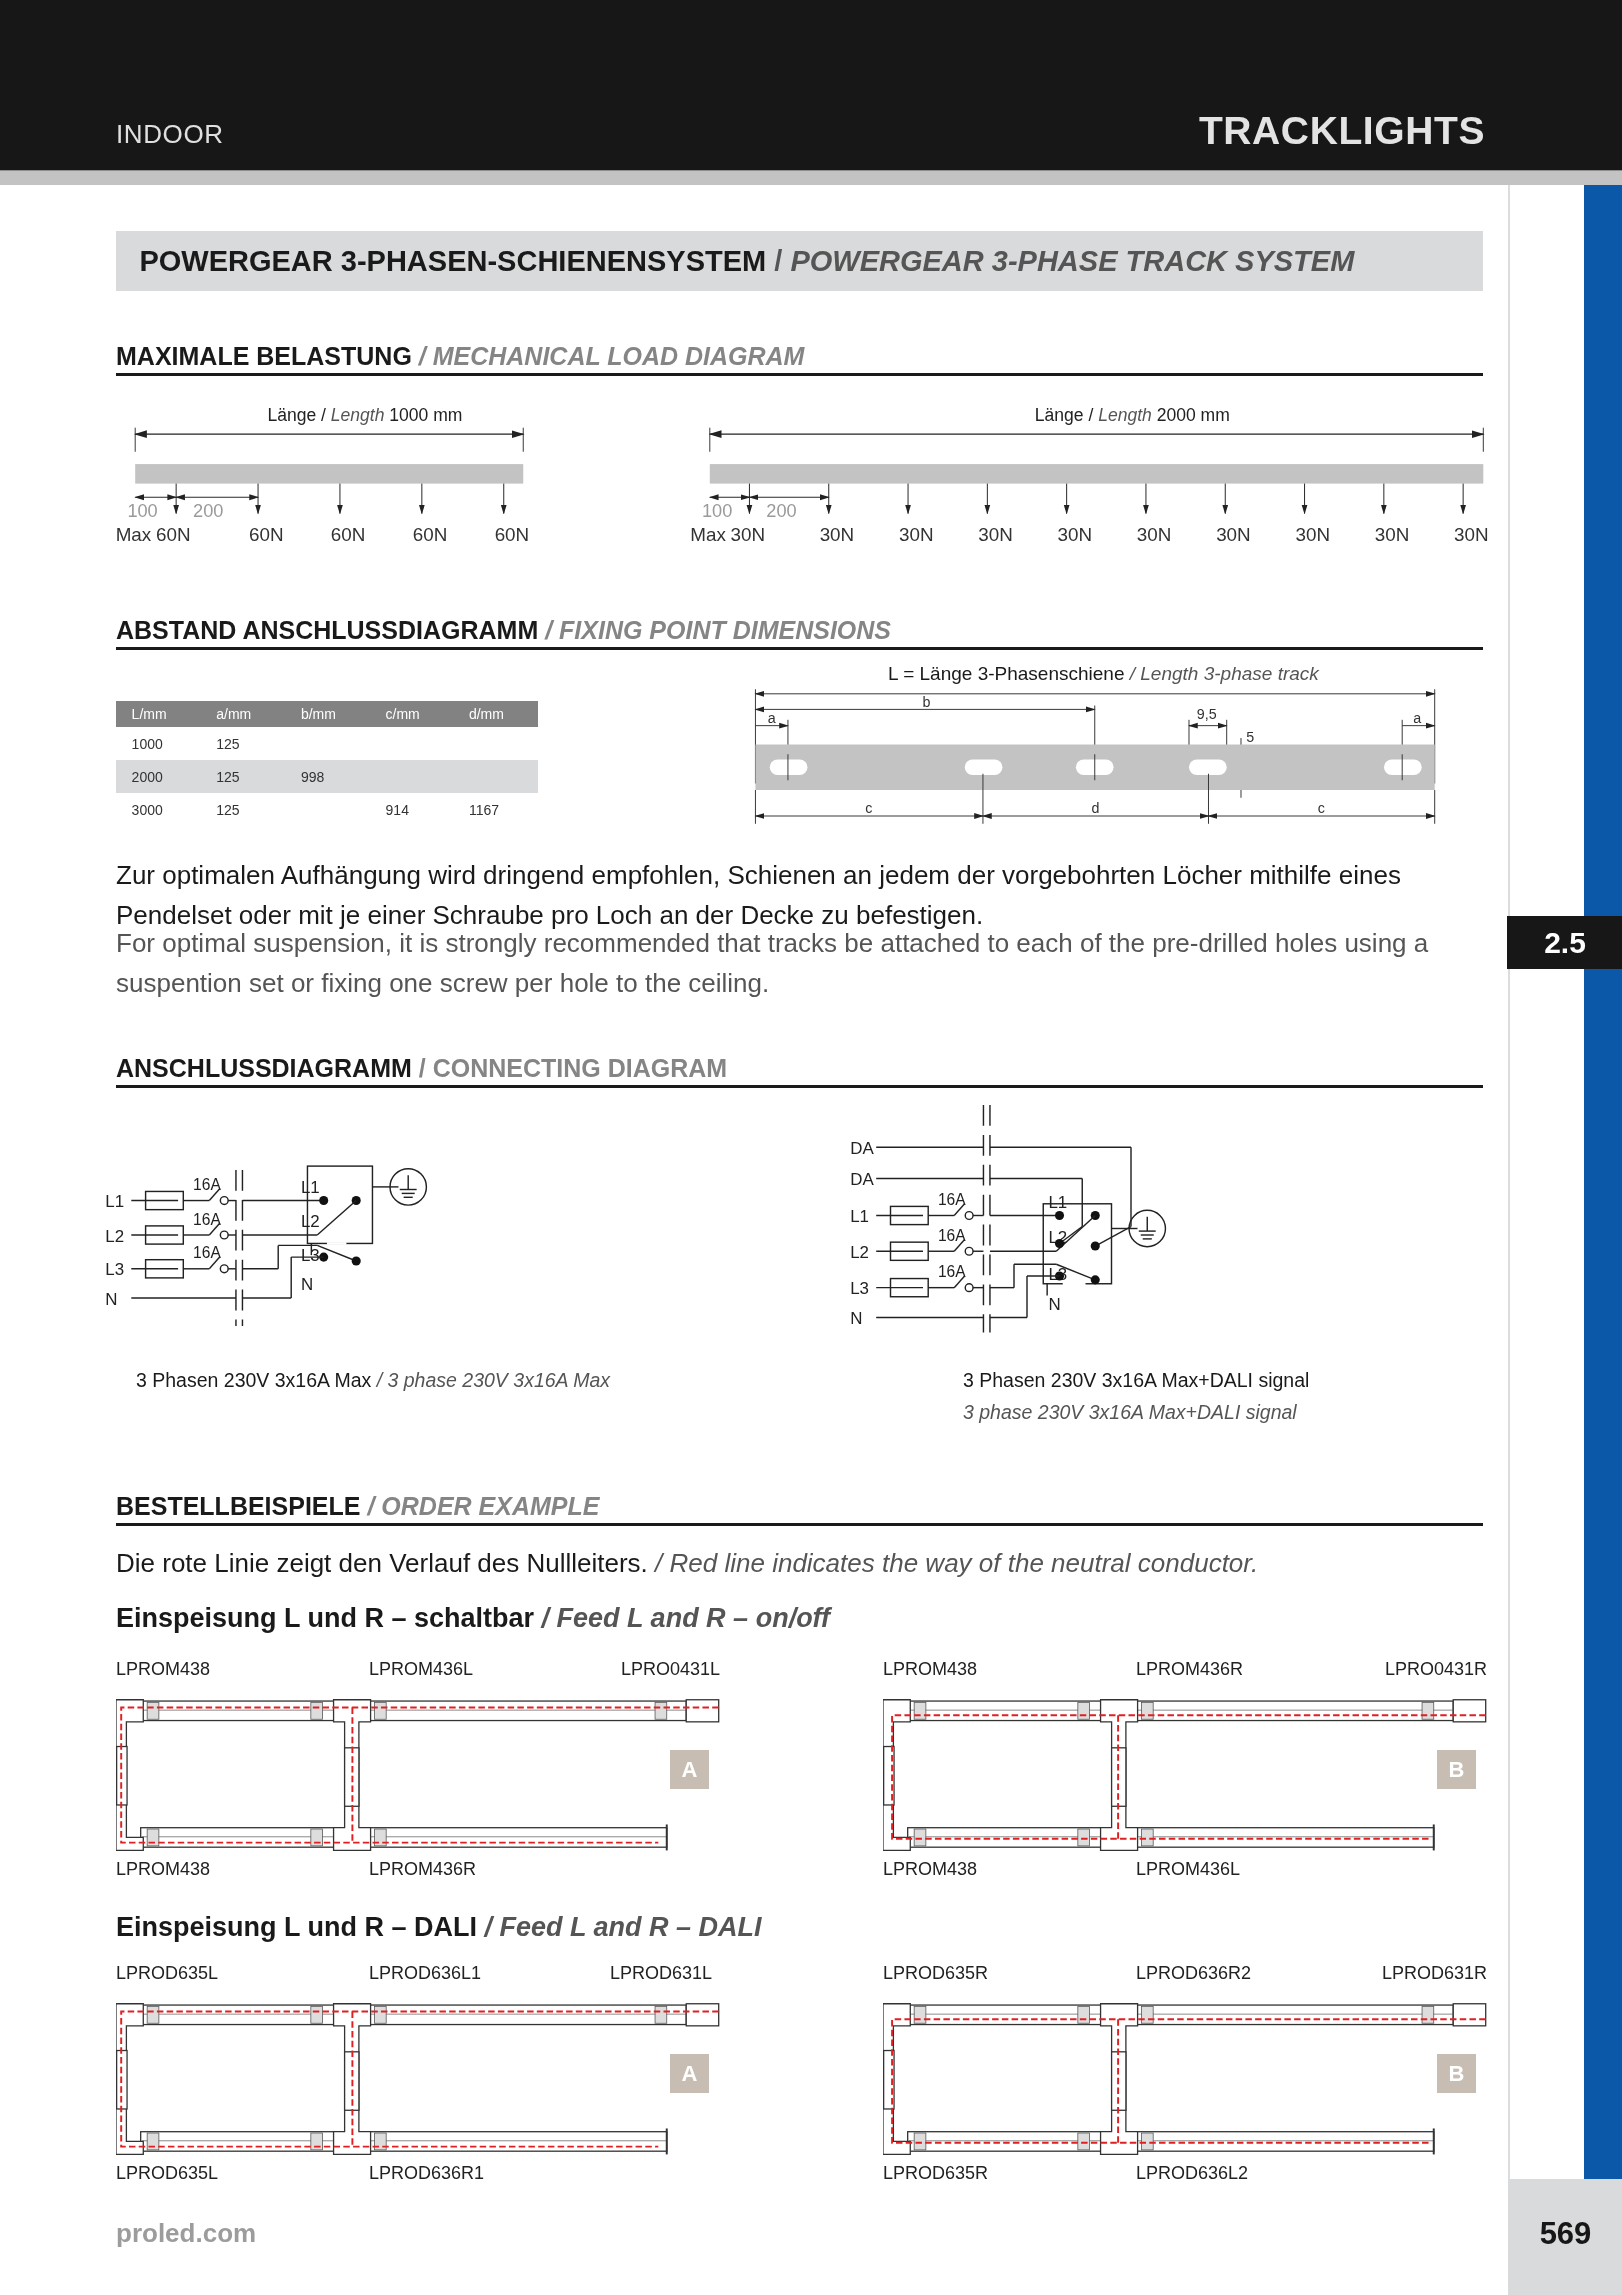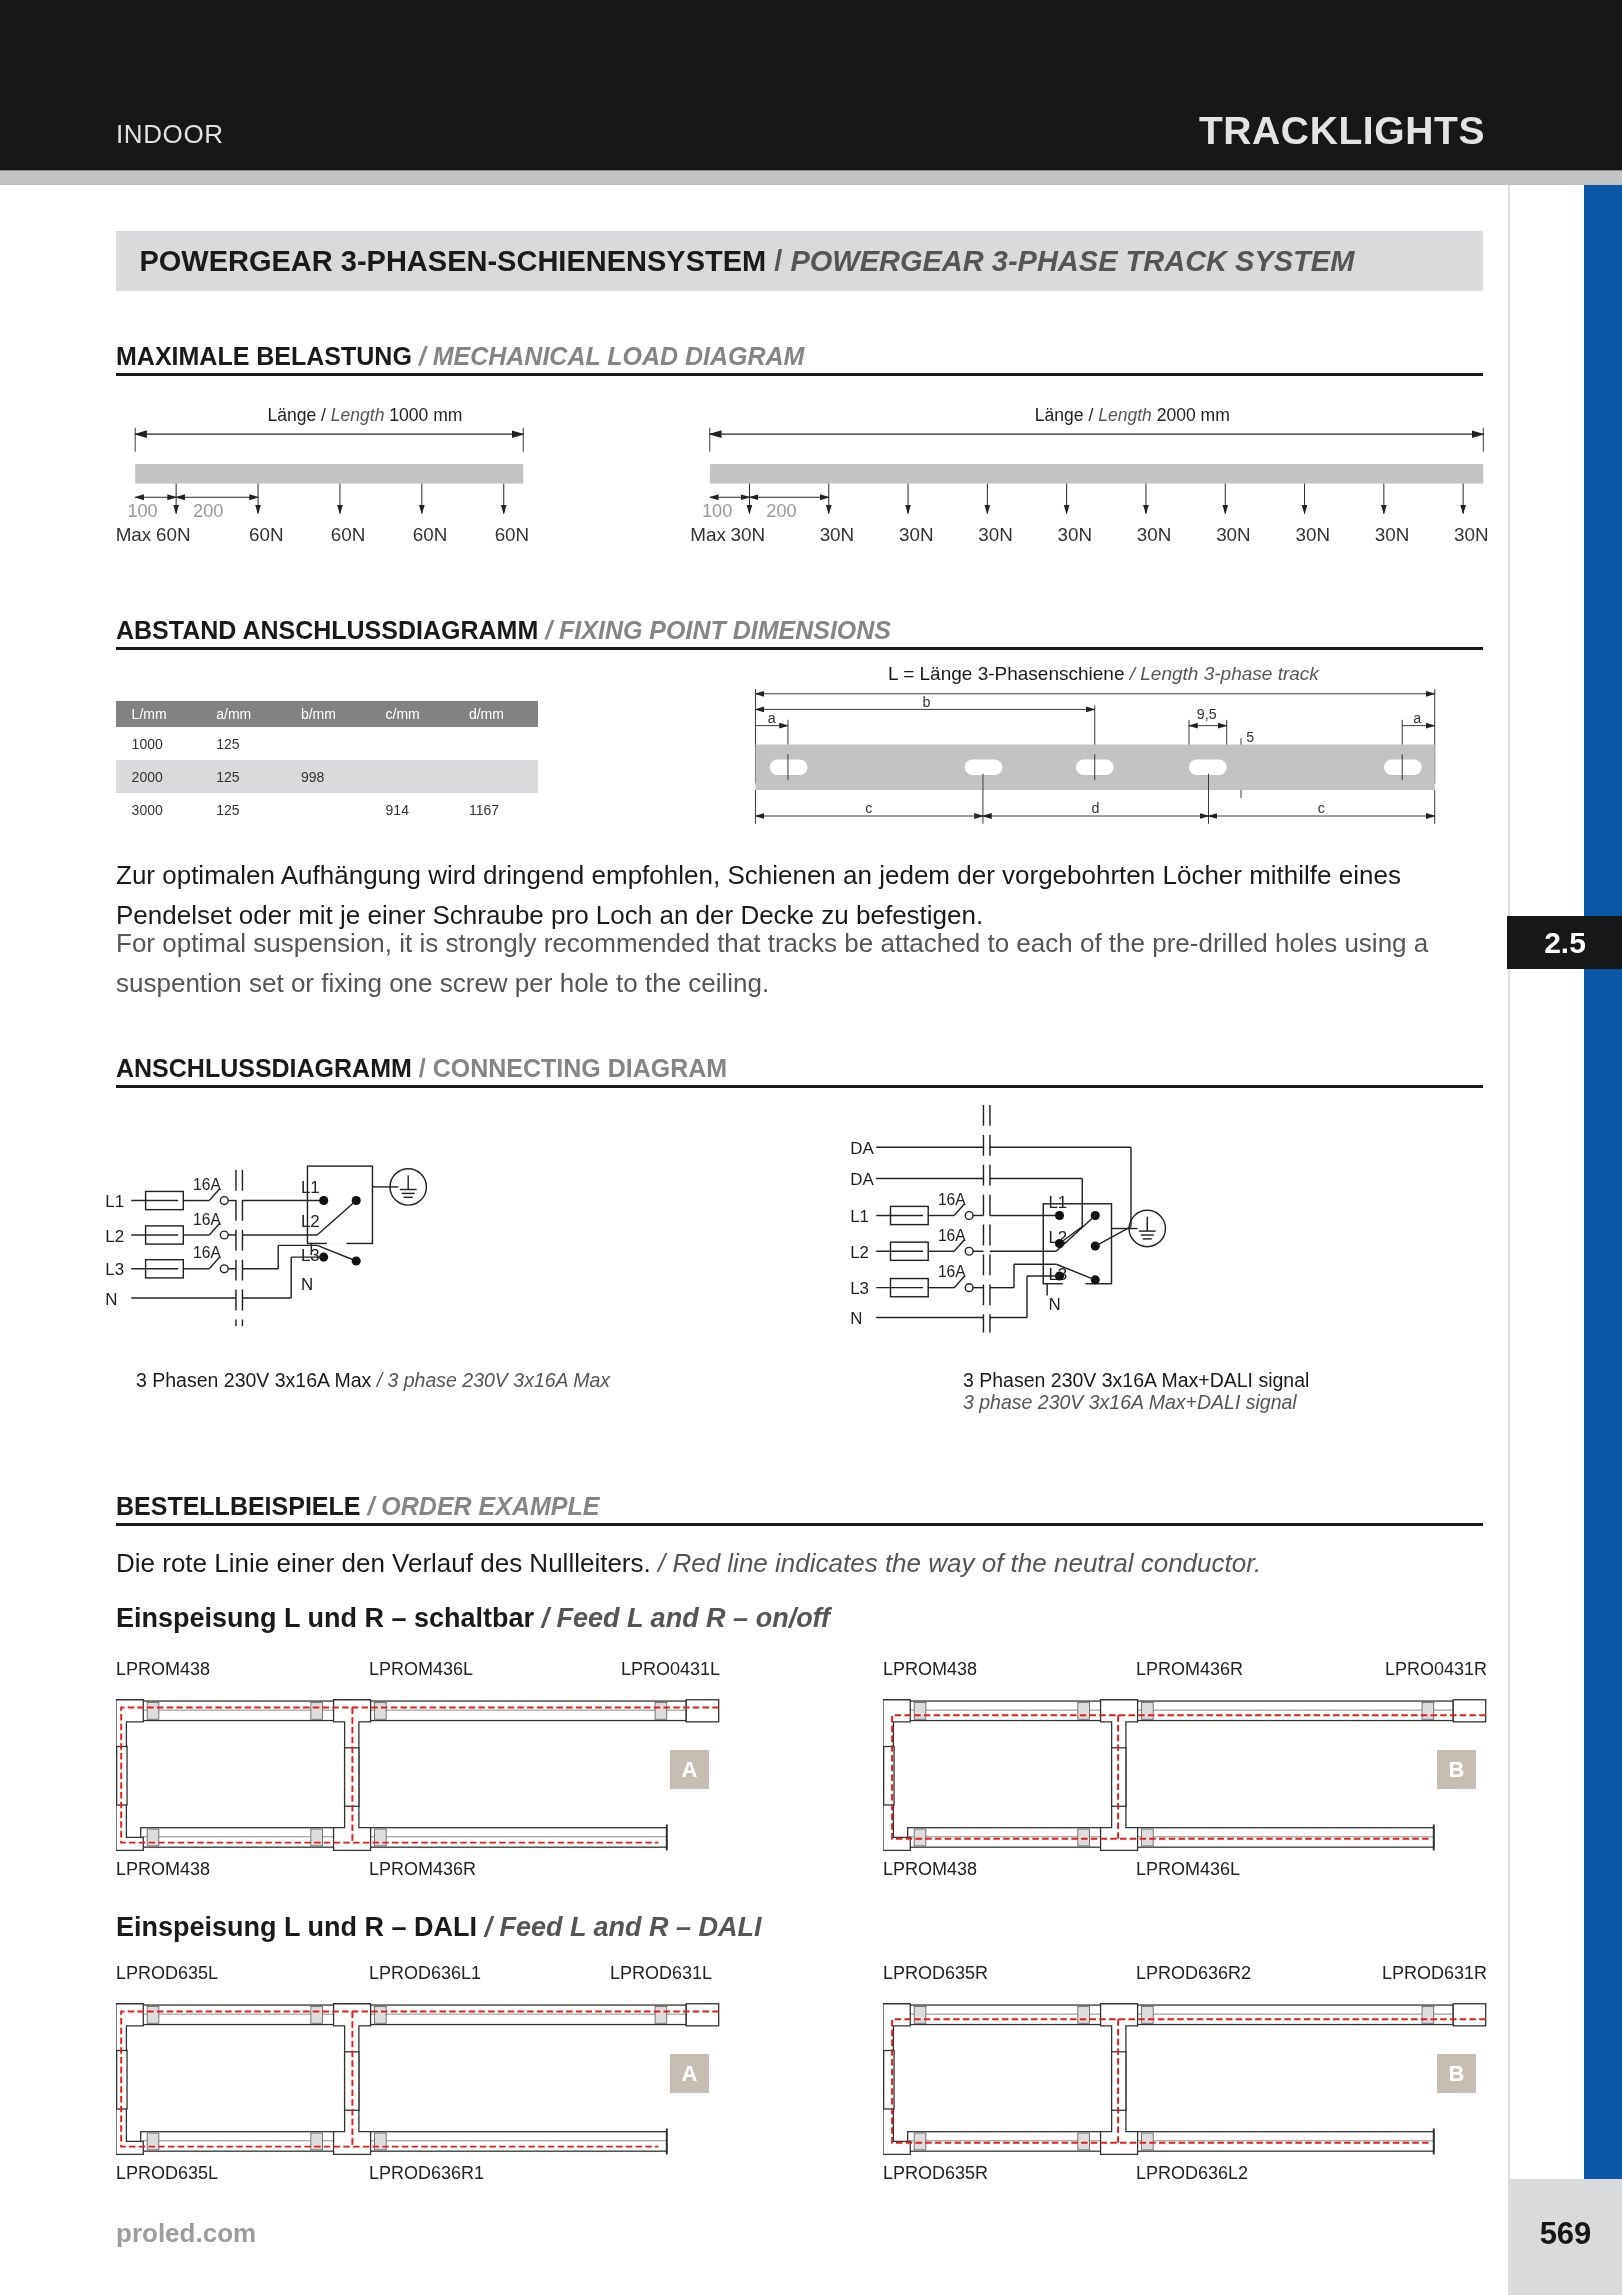--- a/index.html
+++ b/index.html
@@ -12,21 +12,21 @@
   .side-line{left:1508px;top:185px;width:1.9px;height:1994px;background:#dcdcdc;}
   .side-blue{left:1584px;top:185px;width:39px;height:1994px;background:#0c58a8;}
   .side-tab{left:1507px;top:916px;width:116px;height:53px;background:#161716;color:#fff;font-size:30px;font-weight:bold;text-align:center;line-height:53px;}
   .foot-box{left:1508px;top:2179px;width:115px;height:117px;background:#d9dadb;}
   .page-num{left:1508px;top:2216px;width:115px;text-align:center;font-size:31px;font-weight:bold;color:#161716;}
   .foot-site{left:116px;top:2218px;font-size:26px;font-weight:bold;color:#9c9c9c;text-align:center;}
   .title-box{left:116px;top:231px;width:1367px;height:60px;background:#d9dadb;}
   .title-box .t{position:absolute;left:23.4px;top:14.3px;font-size:29px;font-weight:bold;white-space:nowrap;}
   .gray{color:#555;}
   .lgray{color:#858585;}
-  .it{font-style:italic;}
+  .it{font-style:italic;margin-top:10px;}
   .sec-h{left:116px;font-size:25px;font-weight:bold;white-space:nowrap;}
   .sec-rule{left:116px;width:1367px;height:3.2px;background:#1a1a1a;}
   .tbl{left:116px;top:701px;width:422px;border-collapse:collapse;font-size:14px;color:#333;}
   .tbl th{background:#828282;color:#fff;font-weight:normal;height:26px;text-align:left;padding:0 0 0 15.6px;}
   .tbl td{height:33px;padding:0 0 0 15.6px;}
   .tbl tr.alt td{background:#d9dadb;}
   .para{left:116px;width:1365px;font-size:26px;line-height:40px;}
   .para.en{color:#555;}
   .cap{font-size:19.5px;white-space:nowrap;}
   .sub-h{left:116px;font-size:27px;font-weight:bold;white-space:nowrap;}
@@ -349,21 +349,21 @@
       <circle cx="330" cy="233" r="7" fill="#111"></circle>
     </g>
 </svg>
 
 <div class="abs cap" style="left:136px;top:1369px"><span>3 Phasen 230V 3x16A Max</span><span class="gray it"> / </span><span class="gray it">3 phase 230V 3x16A Max</span></div>
 <div class="abs cap" style="left:963px;top:1369px">3 Phasen 230V 3x16A Max+DALI signal</div>
 <div class="abs cap gray it" style="left:963px;top:1391px">3 phase 230V 3x16A Max+DALI signal</div>
 
 <div class="abs sec-h" style="top:1492px"><span>BESTELLBEISPIELE</span><span class="lgray it"> / </span><span class="lgray it">ORDER EXAMPLE</span></div>
 <div class="abs sec-rule" style="top:1523px"></div>
-<div class="abs para" style="top:1543px"><span>Die rote Linie einer den Verlauf des Nullleiters.</span><span class="gray it"> / </span><span class="gray it">Red line indicates the way of the neutral conductor.</span></div>
+<div class="abs para" style="top:1543px"><span>Die rote Linie zeigt den Verlauf des Nullleiters.</span><span class="gray it"> / </span><span class="gray it">Red line indicates the way of the neutral conductor.</span></div>
 
 <div class="abs sub-h" style="top:1603px"><span>Einspeisung L und R – schaltbar</span><span class="gray it"> / </span><span class="gray it">Feed L and R – on/off</span></div>
 <div class="abs sub-h" style="top:1912px"><span>Einspeisung L und R – DALI</span><span class="gray it"> / </span><span class="gray it">Feed L and R – DALI</span></div>
 
 <div id="orders">
     <div class="abs" style="left:116px;top:1659px;width:604px;height:227px">
       <div class="abs pcode" style="top:0;left:0px">LPROM438</div>
       <div class="abs pcode" style="top:0;left:253px">LPROM436L</div>
       <div class="abs pcode" style="top:0;right:0">LPRO0431L</div>
       <div class="abs pcode" style="top:200px;left:0px">LPROM438</div>

